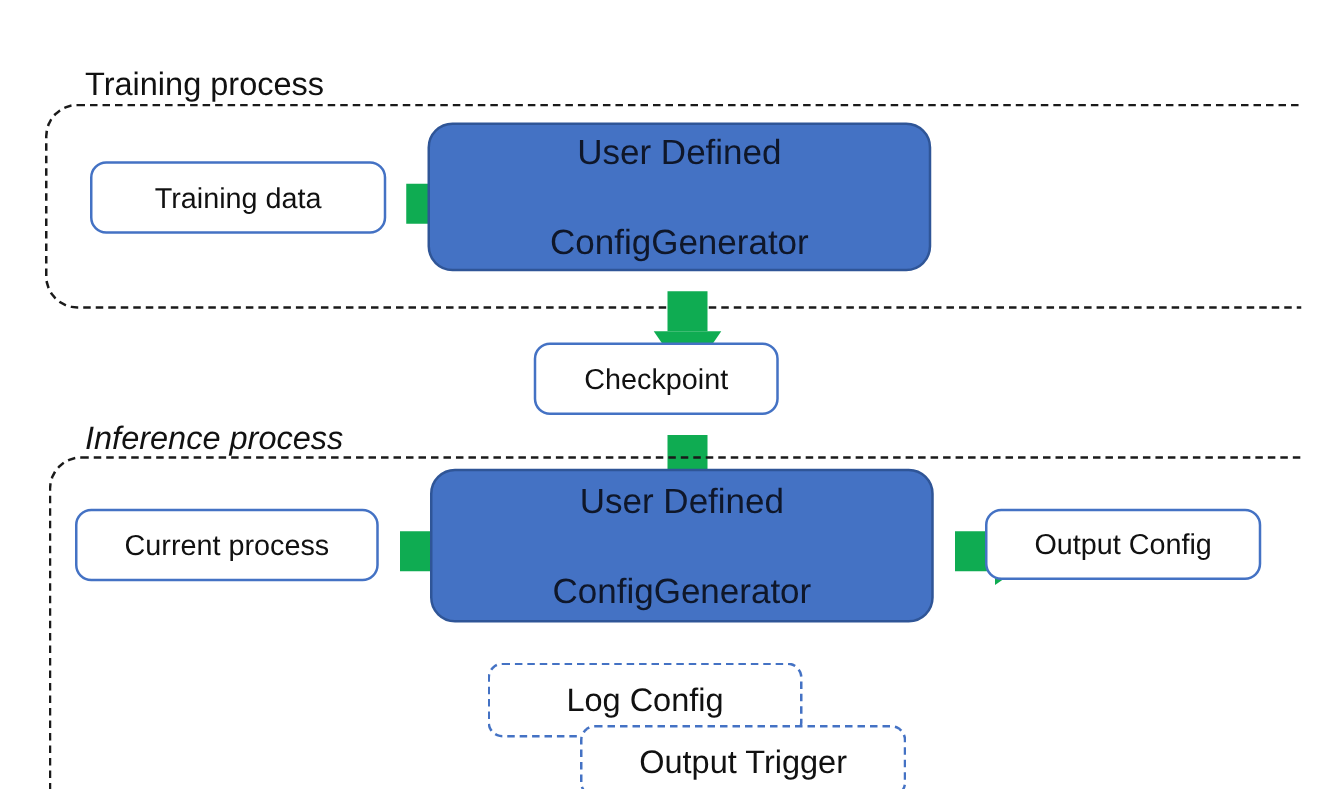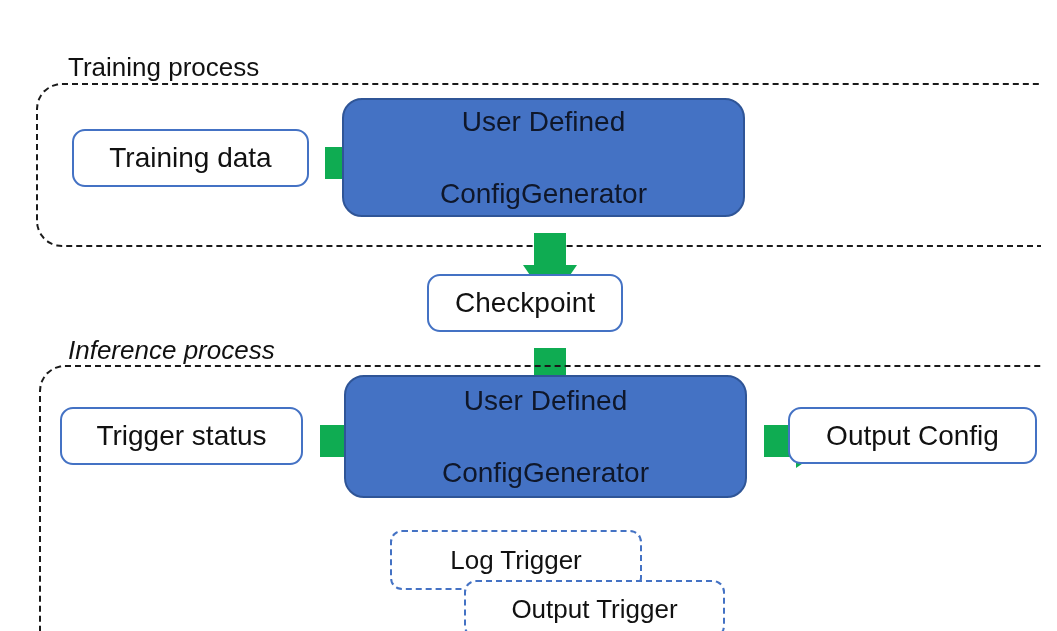--- a/index.html
+++ b/index.html
@@ -37,21 +37,21 @@
   }
 
   .white-box {
     position: absolute;
     background: #ffffff;
     border: 2px solid var(--accent-blue);
     border-radius: 13px;
     display: flex;
     align-items: center;
     justify-content: center;
-    font-size: 28px;
+    font-size: 23px;
     color: var(--text-black);
     white-space: nowrap;
   }
 
   .blue-box {
     position: absolute;
     background: var(--accent-blue);
     border: 2.5px solid var(--accent-blue-dark);
     border-radius: 20px;
     display: flex;
@@ -146,48 +146,48 @@
   <div class="arrow-v" style="left:502px; top:300px; height:44px;">
     <div class="shaft-v"></div>
     <div class="head-down"></div>
   </div>
 
   <div class="section-label" style="left:20px; top:287px;font-style:italic;">Inference process</div>
 
   <div class="dashed-region" style="left:7px; top:333px; width:1036px; height:294px;"></div>
 
   <div class="white-box" style="left:28px; top:375px; width:243px; height:58px;">
-    <span>Trigger status</span>
+    <span>Current process</span>
   </div>
 
   <div class="arrow-h" style="left:272px; top:393px; width:40px;">
     <div class="shaft-h"></div>
     <div class="head-right"></div>
   </div>
 
   <div class="blue-box" style="left:312px; top:343px; width:403px; height:123px;">
     <span>User Defined</span>
     <span>ConfigGenerator</span>
   </div>
 
   <div class="arrow-h" style="left:716px; top:393px; width:40px;">
     <div class="shaft-h"></div>
     <div class="head-right"></div>
   </div>
 
-  <div class="white-box" style="left:756px; top:375px; width:249px; height:57px;">
+  <div class="white-box" style="left:756px; top:375px; width:221px; height:57px;">
     <span>Output Config</span>
   </div>
 
   <div class="arrow-v" style="left:502px; top:468px; height:29px;">
     <div class="head-up"></div>
     <div class="shaft-v"></div>
   </div>
 
   <div class="trigger-box" style="left:358px; top:498px; width:252px; height:60px;">
-    <span>Log Trigger</span>
+    <span>Log Config</span>
   </div>
 
   <div class="trigger-box" style="left:432px; top:548px; width:261px; height:58px;">
     <span>Output Trigger</span>
   </div>
 
 </div>
 
 </body></html>

